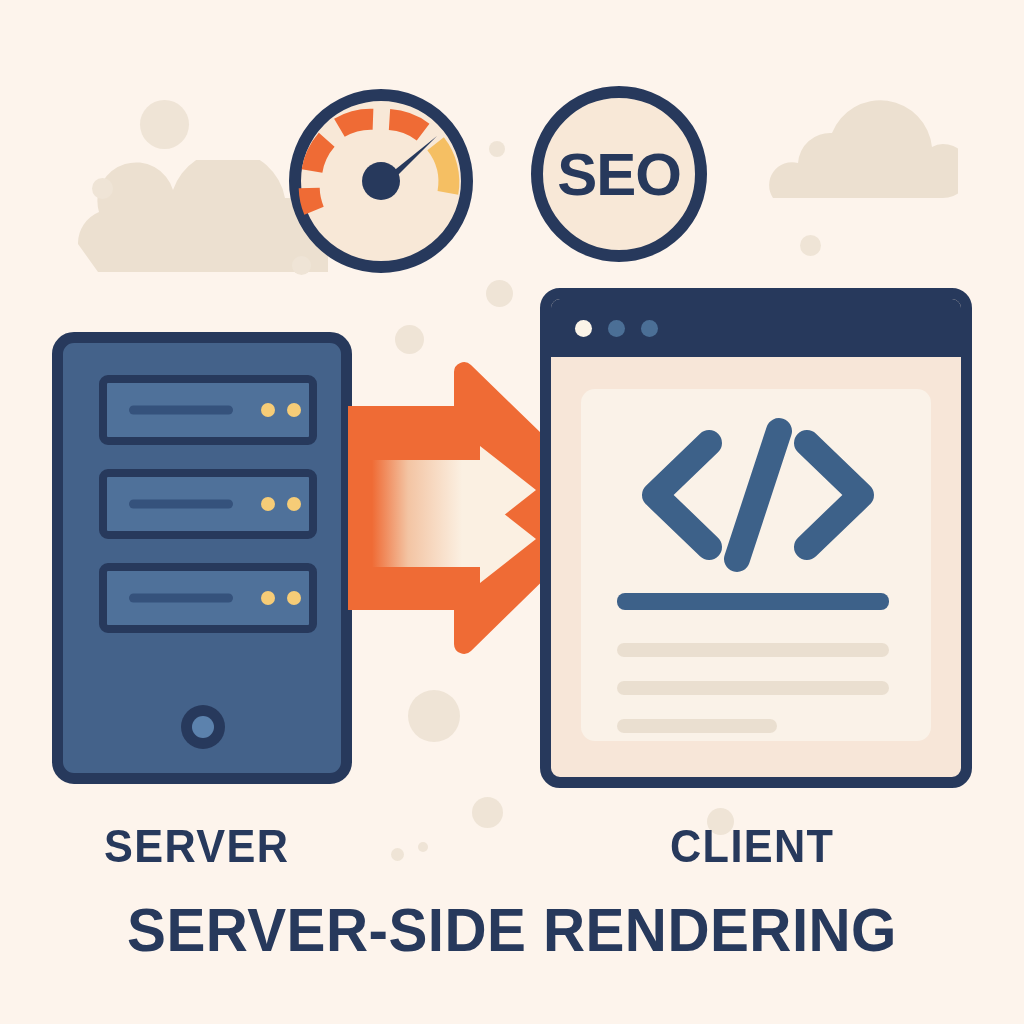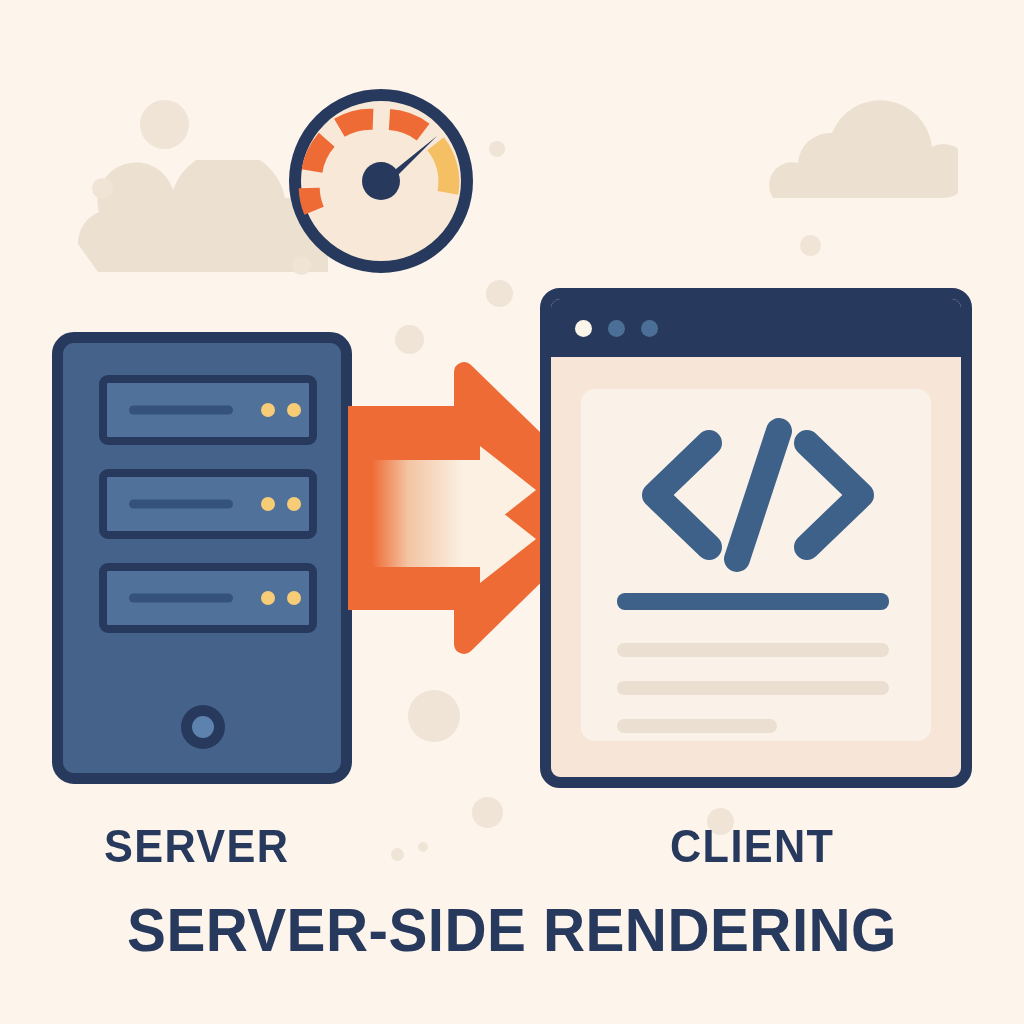--- a/index.html
+++ b/index.html
@@ -279,20 +279,26 @@
         <path d="M 54.4 42.8 A 62 62 0 0 1 88.0 34.3" stroke="#ef6b35"></path>
         <path d="M 104.5 34.6 A 62 62 0 0 1 138.1 47.1" stroke="#ef6b35"></path>
         <path d="M 150.6 58.7 A 62 62 0 0 1 162.9 107.8" stroke="#f5bf63"></path>
       </g>
 
       <path d="M 96 96 L 152 51 L 100 103 Z" fill="#27395c"></path>
       <circle cx="96" cy="96" r="19" fill="#27395c"></circle>
     </svg>
   </div>
 
+  <div id="seo-badge">
+    <svg width="184" height="184" viewBox="0 0 184 184">
+      <circle cx="92" cy="92" r="82" fill="#f8e8d7" stroke="#27395c" stroke-width="12"></circle>
+    </svg>
+    <div class="seo-text">SEO</div>
+  </div>
 
   <div id="server-tower">
     <div class="server-bay" style="top:32px;">
       <span class="bay-line"></span>
       <span class="bay-led" style="left:154px;"></span>
       <span class="bay-led" style="left:180px;"></span>
     </div>
     <div class="server-bay" style="top:126px;">
       <span class="bay-line"></span>
       <span class="bay-led" style="left:154px;"></span>

